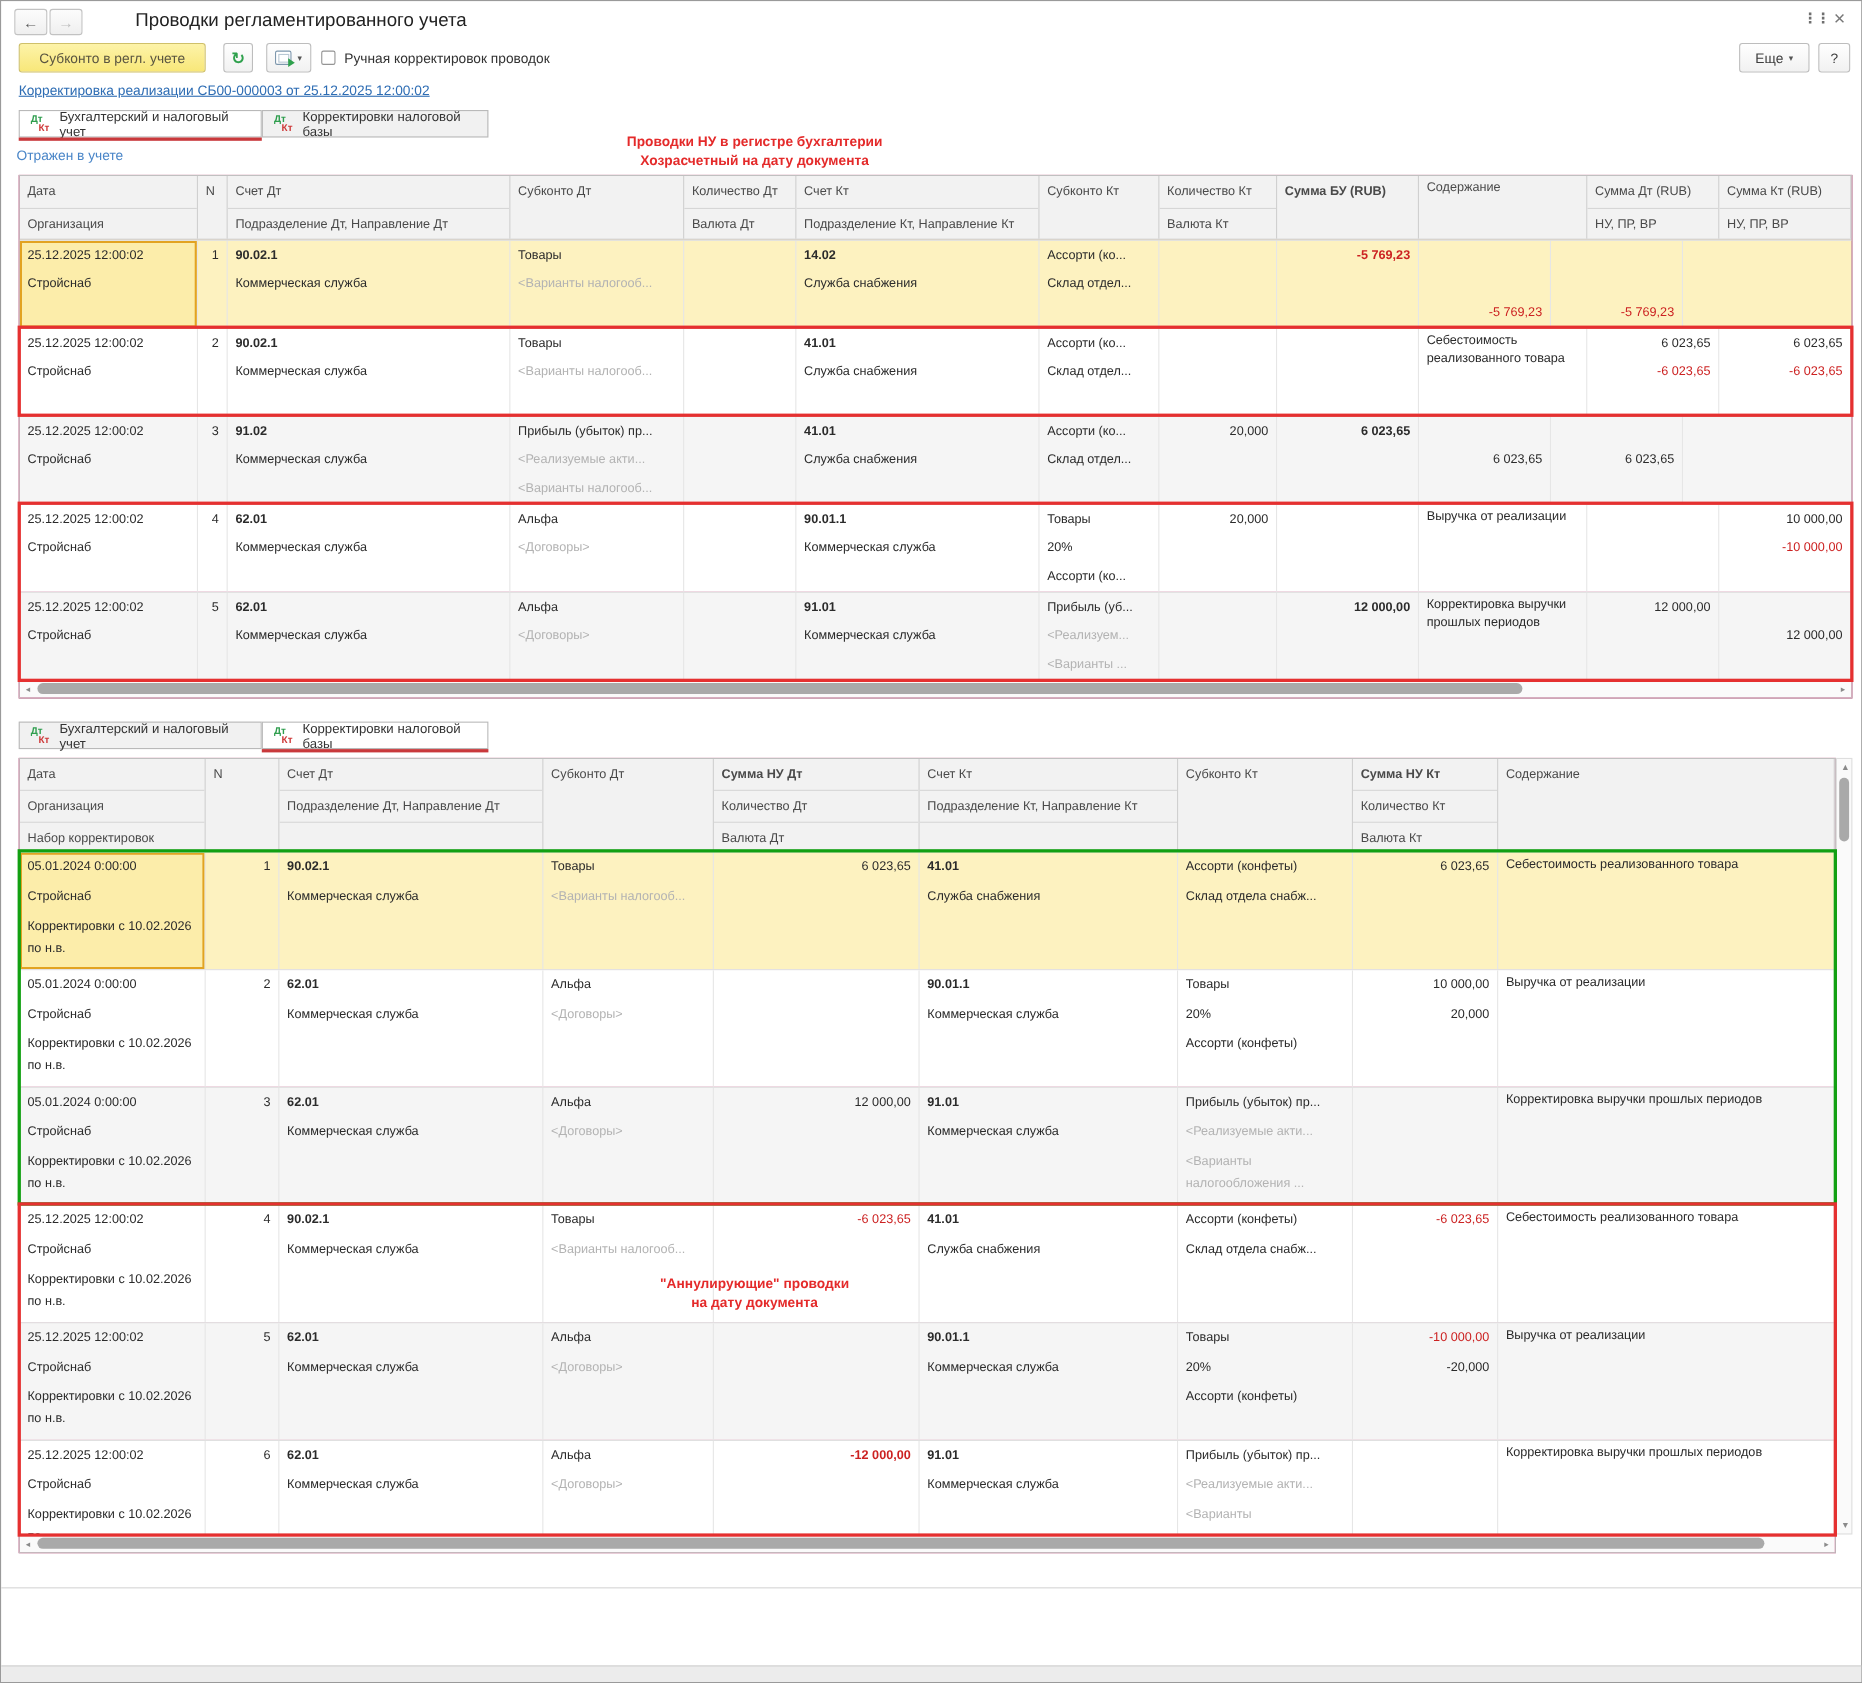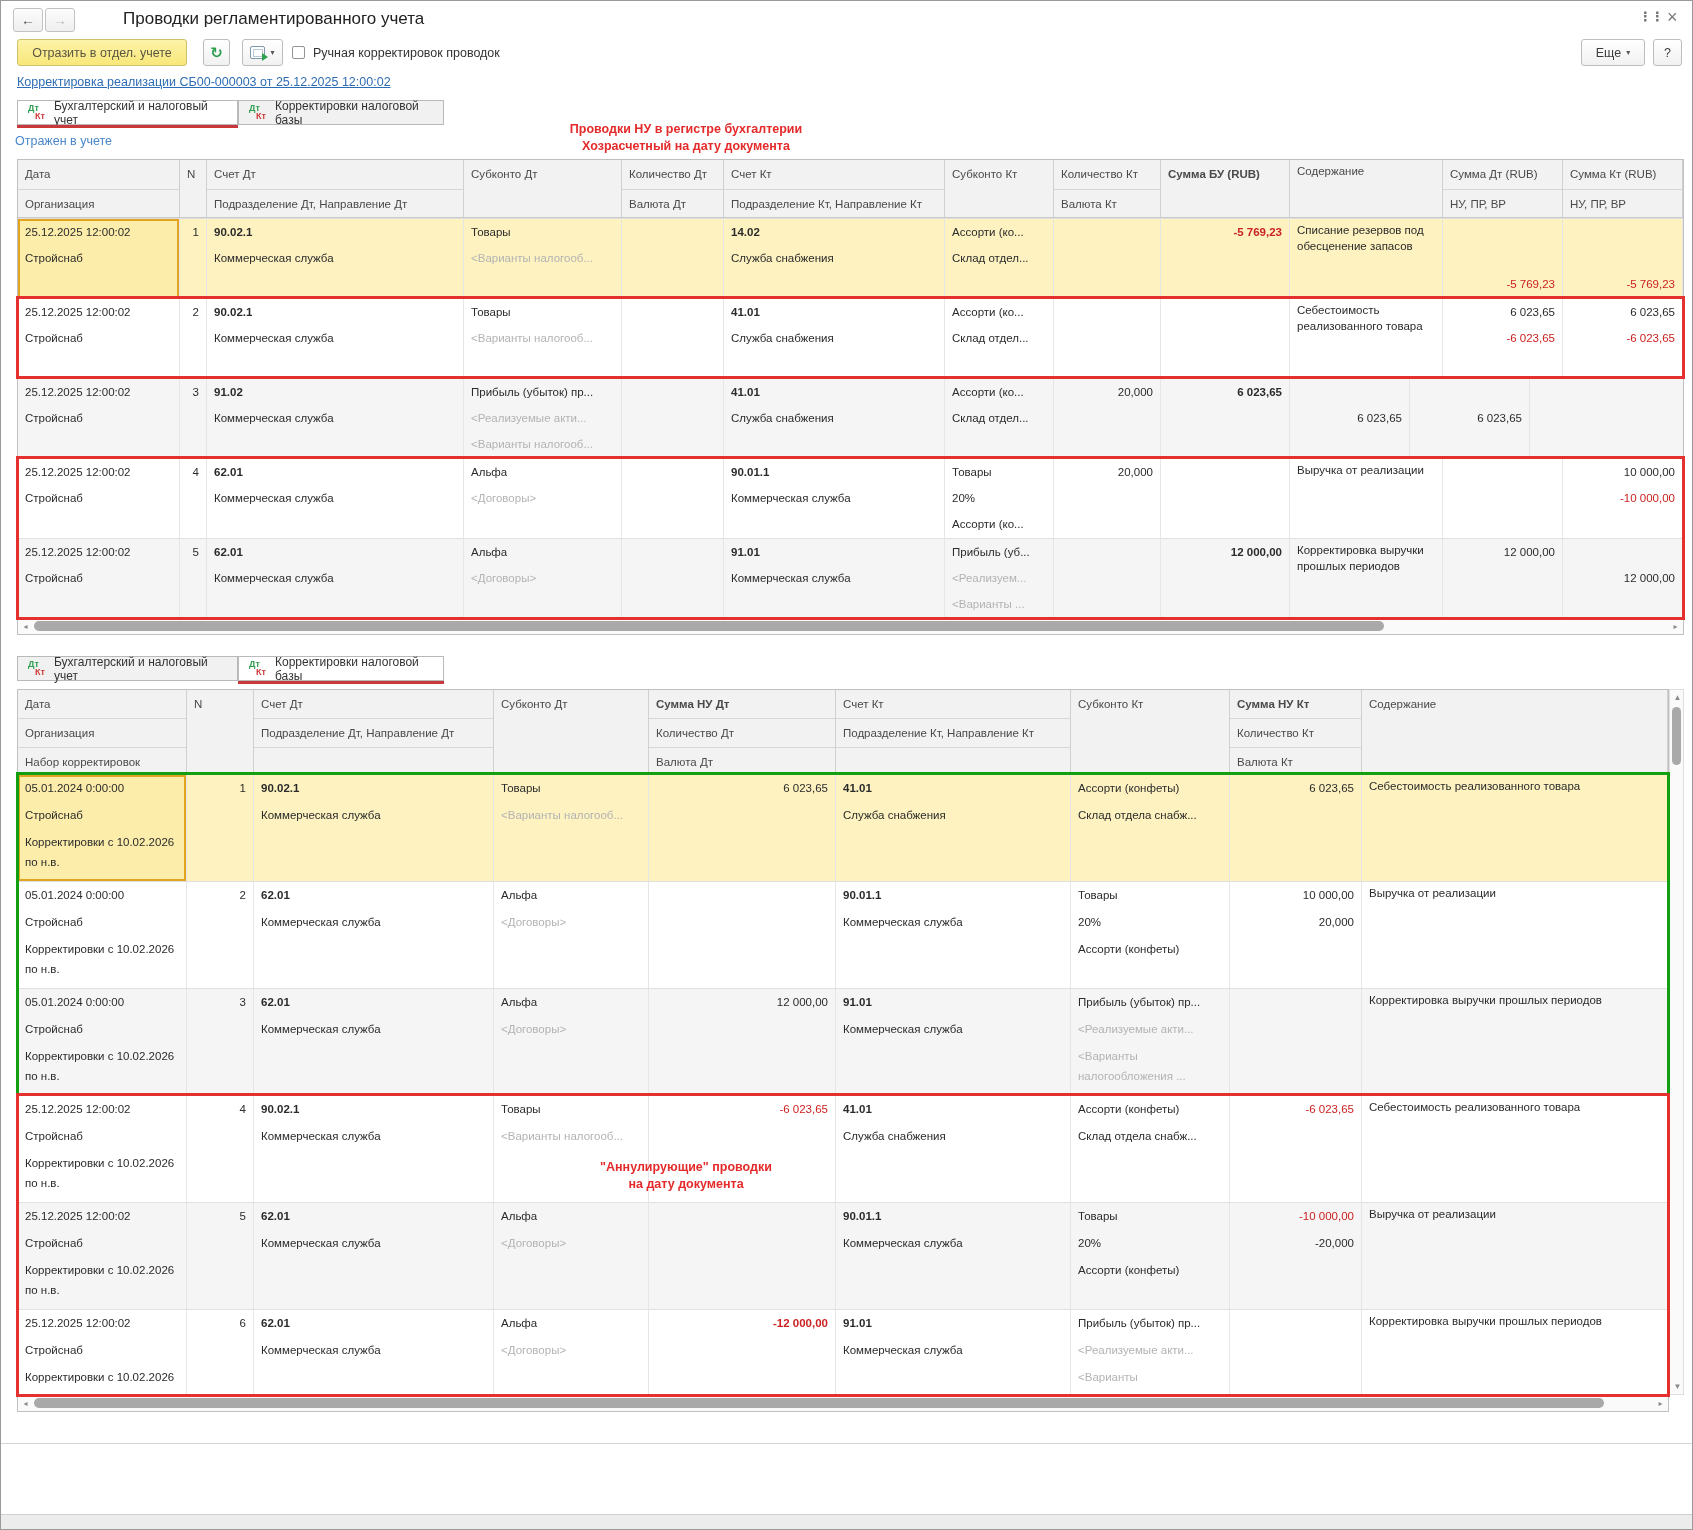--- a/index.html
+++ b/index.html
@@ -84,21 +84,21 @@
       <span>→</span>
     </div>
   <div class="absbox page-title" style="left:122px;top:8px;">Проводки регламентированного учета</div>
   <div class="absbox win-dots" style="left:1638px;top:8px;">
       <span>⋮</span>
       <span>⋮</span>
     </div>
   <div class="absbox win-close" style="left:1666px;top:7px;"><span>×</span></div>
 
   <div class="absbox btn btn-yellow" style="left:16px;top:38px;width:170px;height:27px;">
-      <span>Отразить в отдел. учете</span>
+      <span>Субконто в регл. учете</span>
     </div>
   <div class="absbox btn" style="left:202px;top:38px;width:27px;height:27px;">
       <span class="refresh-glyph">↻</span>
     </div>
   <div class="absbox btn" style="left:241px;top:38px;width:41px;height:27px;">
       <span class="reg-icon"></span>
       <span class="caret">▾</span>
     </div>
   <div class="absbox checkbox" style="left:291px;top:45px;"></div>
   <div class="absbox cb-label" style="left:312px;top:45px;">Ручная корректировок проводок</div>
@@ -203,23 +203,20 @@
           <div class="ln">Служба снабжения</div>
         </div>
         <div class="cell" style="width: 109px;">
           <div class="ln">Ассорти (ко...</div>
           <div class="ln">Склад отдел...</div>
         </div>
         <div class="cell ar" style="width: 107px;"></div>
         <div class="cell ar" style="width: 129px;">
           <div class="ln b r">-5 769,23</div>
         </div>
-        <div class="cell wrap" style="width: 153px;">
-          <div class="ln">Списание резервов под обесценение запасов</div>
-        </div>
         <div class="cell ar" style="width: 120px;">
           <div class="ln"></div>
           <div class="ln"></div>
           <div class="ln r">-5 769,23</div>
         </div>
         <div class="cell ar" style="width: 120px;">
           <div class="ln"></div>
           <div class="ln"></div>
           <div class="ln r">-5 769,23</div>
         </div>

